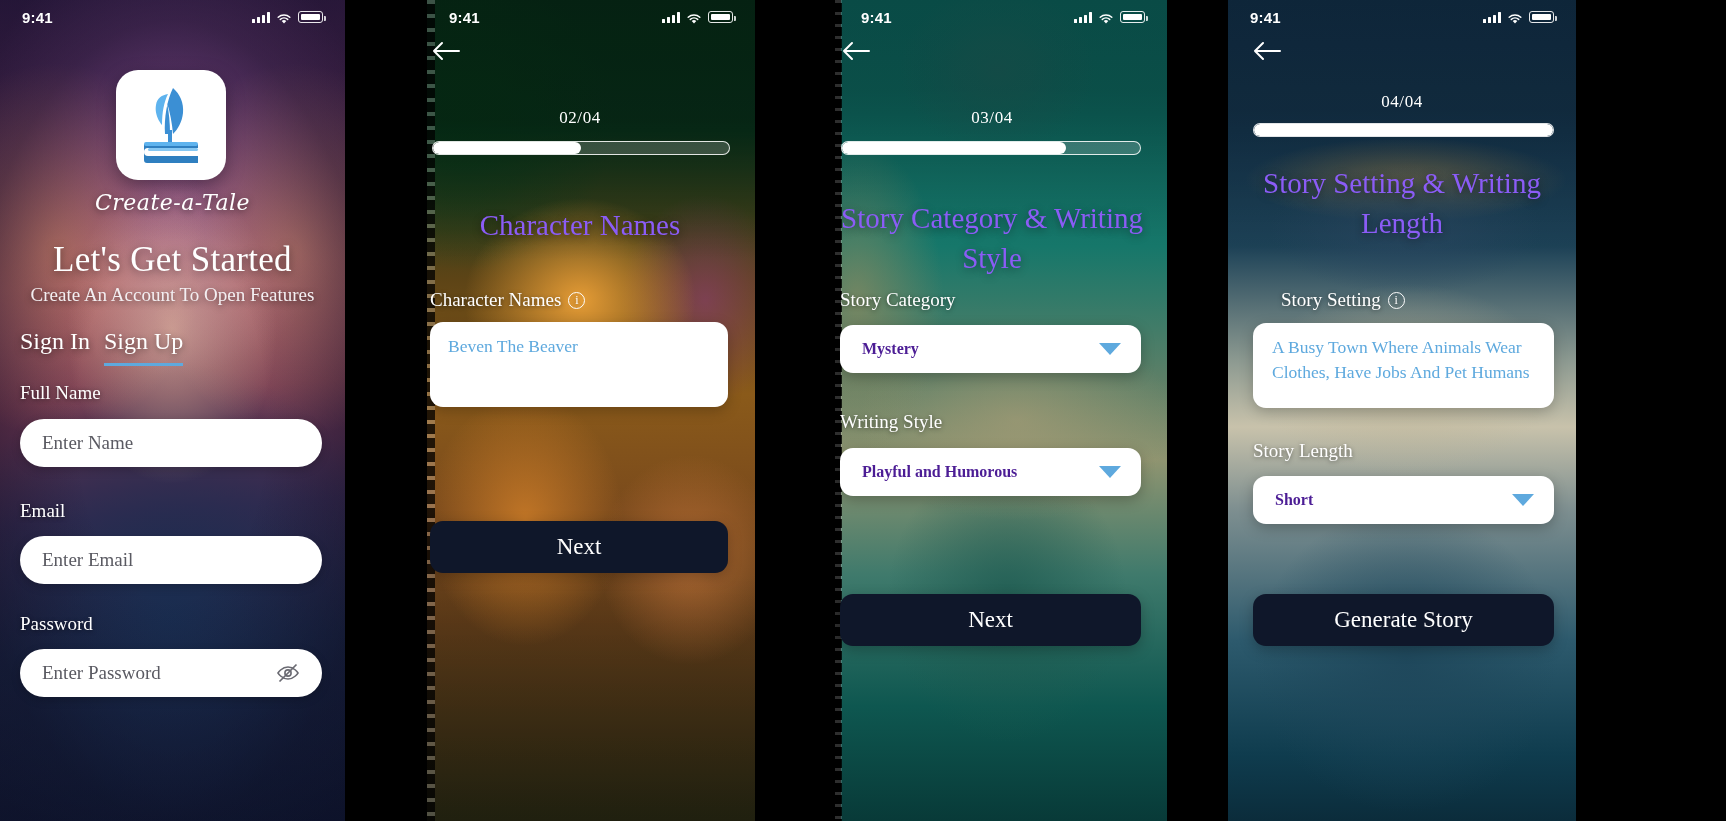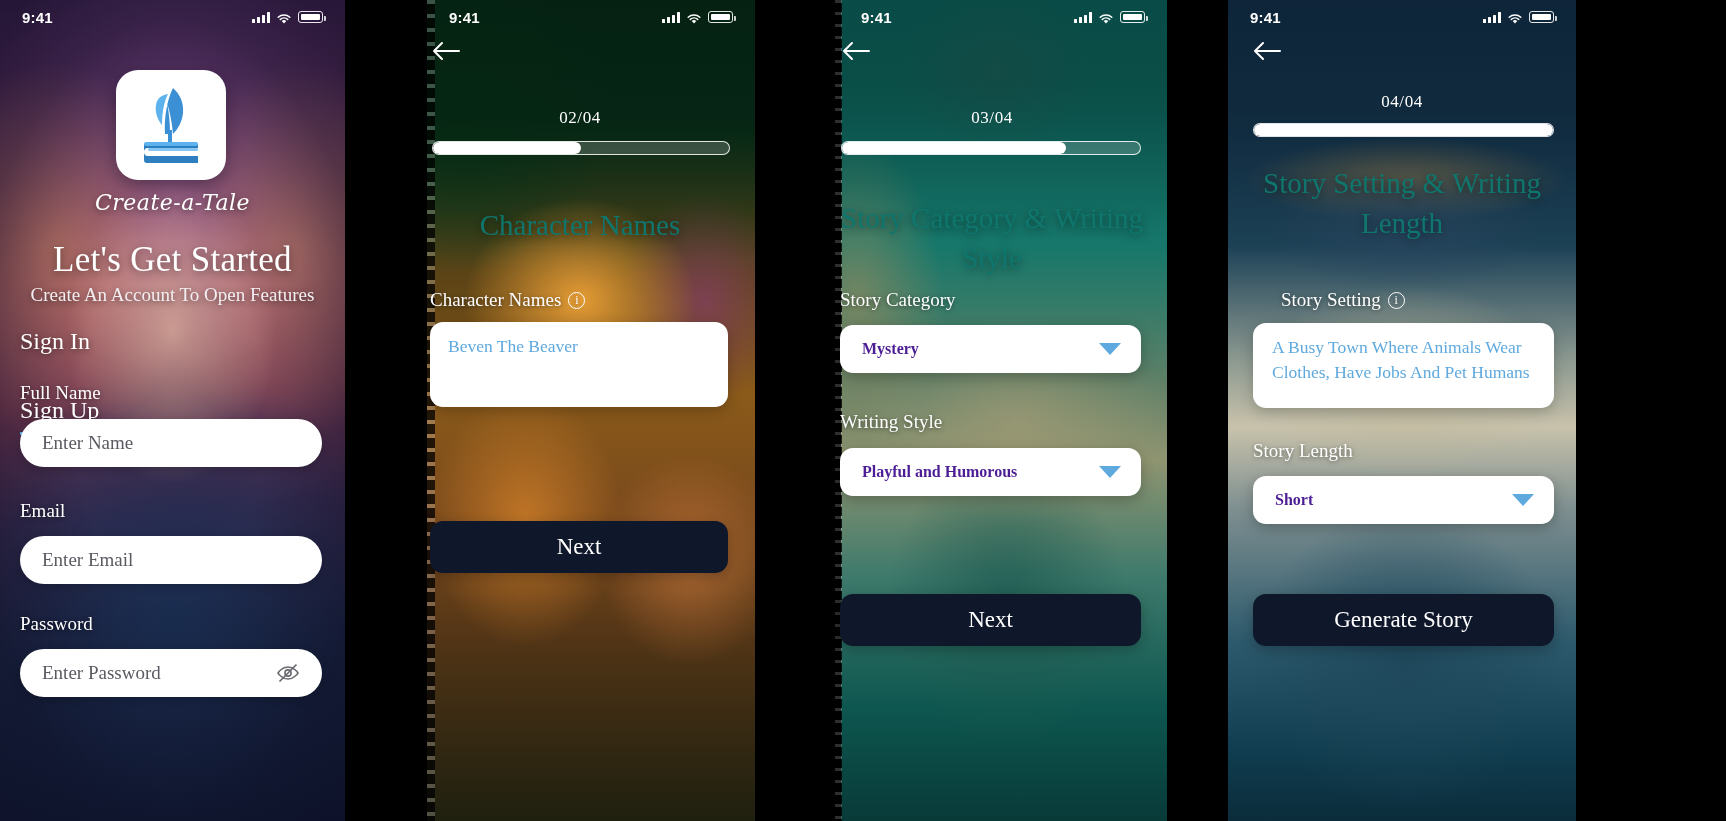--- a/index.html
+++ b/index.html
@@ -38,21 +38,21 @@
   .backbtn svg { display:block; }
 
   
   .stepnum { position:absolute; left:0; right:0; text-align:center; color:#fff;
              font-size:17px; letter-spacing:.6px; font-variant:normal; }
   .progress { position:absolute; height:14px; border-radius:10px;
               background:rgba(255,255,255,.18); border:1.5px solid rgba(255,255,255,.85);
               overflow:hidden; }
   .progress > span { display:block; height:100%; background:#fff; border-radius:10px; }
 
-  .page-title { position:absolute; left:0; right:0; text-align:center; color:#0f766e;
+  .page-title { position:absolute; left:0; right:0; text-align:center; color:#8b5cf6;
                 font-size:29px; line-height:1.38; font-weight:400;
                 text-shadow:0 2px 8px rgba(0,0,0,.45); padding:0 18px; }
 
   .field-label { position:absolute; color:#fff; font-size:19px;
                  text-shadow:0 1px 4px rgba(0,0,0,.5); display:flex; align-items:center; gap:7px; }
   .info-i { width:17px; height:17px; border:1.5px solid #fff; border-radius:50%;
             display:inline-flex; align-items:center; justify-content:center;
             font-size:12px; font-family:"Liberation Serif",serif; line-height:1; padding-bottom:1px; }
 
   .white-card { position:absolute; background:#fff; border-radius:13px;
@@ -90,21 +90,21 @@
   .logo-tile { position:absolute; left:116px; top:70px; width:110px; height:110px;
                background:#fff; border-radius:22px; display:flex; align-items:center; justify-content:center;
                box-shadow:0 6px 18px rgba(0,0,0,.35); }
   .brand { position:absolute; left:0; right:0; top:190px; text-align:center; color:#fff;
            font-size:22px; font-style:italic; font-family:"DejaVu Serif", serif;
            letter-spacing:.5px; text-shadow:0 2px 6px rgba(0,0,0,.5); }
   .headline { position:absolute; left:0; right:0; top:240px; text-align:center; color:#fff;
               font-size:35px; letter-spacing:.3px; text-shadow:0 2px 8px rgba(0,0,0,.5); }
   .subhead { position:absolute; left:0; right:0; top:284px; text-align:center; color:#f3eef1;
              font-size:19px; text-shadow:0 2px 6px rgba(0,0,0,.5); }
-  .tabs { position:absolute; left:20px; top:328px; display:flex; gap:34px;flex-direction:column; }
+  .tabs { position:absolute; left:20px; top:328px; display:flex; gap:14px; }
   .tab { color:#fff; font-size:24px; padding-bottom:8px; cursor:pointer;
          text-shadow:0 2px 6px rgba(0,0,0,.5); }
   .tab.active { border-bottom:3px solid #5ea9de; }
   .eye { width:24px; height:22px; position:absolute; right:22px; cursor:pointer; }
 
   
   #s2 { width:350px; }
   #s2 .bg {
     background:
       radial-gradient(ellipse 170px 150px at 175px 300px, rgba(235,160,55,.95), rgba(150,85,20,0) 68%),

